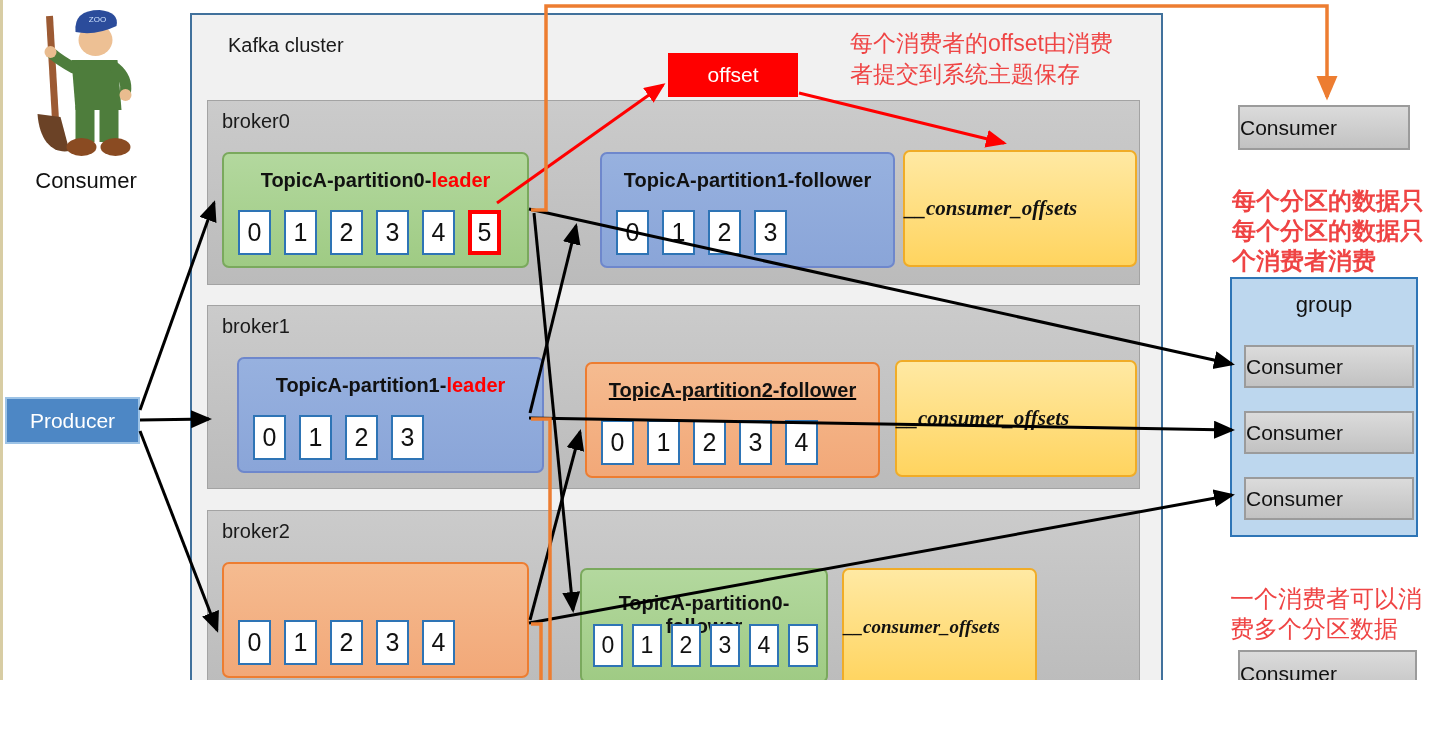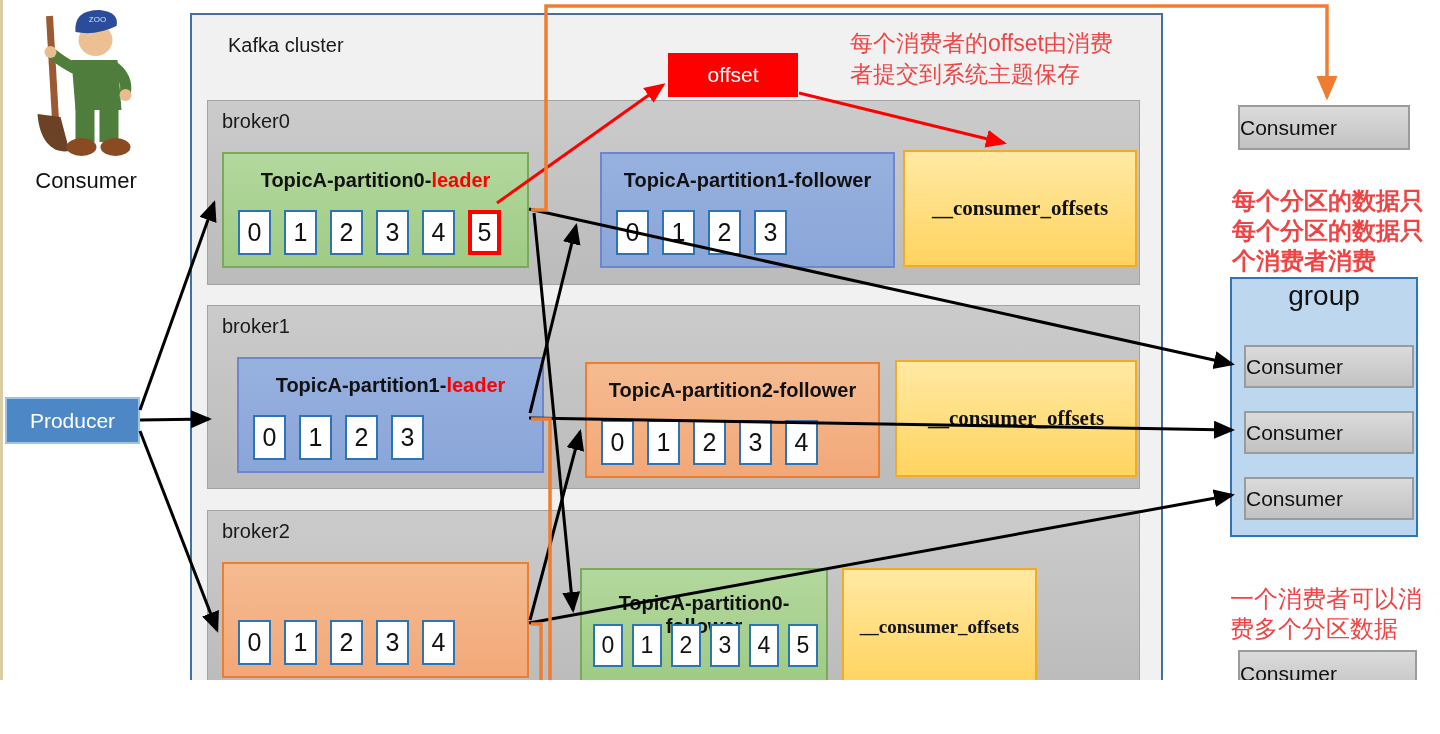--- a/index.html
+++ b/index.html
@@ -9,26 +9,26 @@
 
   
   .cluster{position:absolute;left:190px;top:13px;width:973px;height:706px;
            border:2px solid #41719C;background:#F1F1F1;box-sizing:border-box;}
   .cluster-title{position:absolute;left:228px;top:34px;font-size:20px;color:#1a1a1a;}
   .broker{position:absolute;left:207px;width:933px;height:185px;box-sizing:border-box;
           background:linear-gradient(180deg,#CBCBCB,#BBBBBB);border:1px solid #A3A3A3;}
   .broker-label{position:absolute;left:14px;top:9px;font-size:20px;color:#1a1a1a;}
 
   
-  .part{position:absolute;box-sizing:border-box;}
+  .part{position:absolute;box-sizing:border-box;border-radius:7px;}
   .green {background:linear-gradient(180deg,#B3D89E,#9FCB84);border:2px solid #7AA95D;}
   .blue  {background:linear-gradient(180deg,#97B1DF,#8AA5D8);border:2px solid #6E87CC;margin-left:15px;}
   .salmon{background:linear-gradient(180deg,#F5BB90,#F2A878);border:2px solid #ED7D31;}
   .yellow{background:linear-gradient(180deg,#FFE9A3,#FFD45F);border:2px solid #F0AC27;
-          display:flex;align-items:center;justify-content:center;}
+          display:flex;align-items:center;justify-content:flex-start;font-style:italic;}
   .ptitle{text-align:center;padding-top:15px;font-weight:bold;font-size:20px;color:#111;}
   .accent{color:#FF0000;}
   .offlabel{font-family:"Liberation Serif",serif;font-weight:bold;font-size:21px;color:#111;}
   .cells{position:absolute;left:14px;top:56px;display:flex;gap:13px;}
   .cell{box-sizing:border-box;width:33px;height:45px;background:#fff;border:2px solid #2E74B5;
         display:flex;align-items:center;justify-content:center;font-size:25px;color:#111;}
   .cell.hl{border:4px solid #FF0000;}
   .cells-sm{left:11px;top:54px;gap:9px;}
   .cells-sm .cell{width:30px;height:43px;font-size:23px;}
 
@@ -47,21 +47,21 @@
   .note-top{left:850px;top:28px;font-size:23px;line-height:31px;}
   .note-right{left:1232px;top:186px;font-weight:bold;}
   .note-bottom{left:1230px;top:584px;}
 
   
   .consumer{position:absolute;box-sizing:border-box;color:#111;font-size:21px;
             background:linear-gradient(180deg,#DBDBDB,#C2C2C2);border:2px solid #9B9B9B;
             display:flex;align-items:center;justify-content:flex-start;}
   .group{position:absolute;left:1230px;top:277px;width:188px;height:260px;box-sizing:border-box;
          background:#BDD7EE;border:2px solid #2E75B6;}
-  .group-title{text-align:center;padding-top:1px;font-size:28px;color:#111;}
+  .group-title{text-align:center;padding-top:13px;font-size:22px;color:#111;}
   .gmember{position:absolute;left:12px;width:170px;height:43px;}
 
   .watermark{position:absolute;left:1320px;top:700px;font-size:12.5px;color:#C9989D;}
 
   svg.overlay{position:absolute;left:0;top:0;width:1440px;height:734px;z-index:40;
               pointer-events:none;}
 </style>
 </head>
 <body>
 
@@ -125,21 +125,21 @@
   </div>
   <div class="part blue" style="left:222px;top:357px;width:307px;height:116px;">
     <div class="ptitle"><span>TopicA-partition1-</span><span class="accent">leader</span></div>
     <div class="cells">
       <span class="cell">0</span>
       <span class="cell">1</span>
       <span class="cell">2</span>
       <span class="cell">3</span>
     </div>
   </div>
-  <div class="part salmon" style="left:585px;top:362px;width:295px;height:116px;">
+  <div class="part salmon" style="left:585px;top:362px;width:295px;height:116px;text-decoration:underline;">
     <div class="ptitle">TopicA-partition2-follower</div>
     <div class="cells">
       <span class="cell">0</span>
       <span class="cell">1</span>
       <span class="cell">2</span>
       <span class="cell">3</span>
       <span class="cell">4</span>
     </div>
   </div>
   <div class="part yellow" style="left:895px;top:360px;width:242px;height:117px;">

